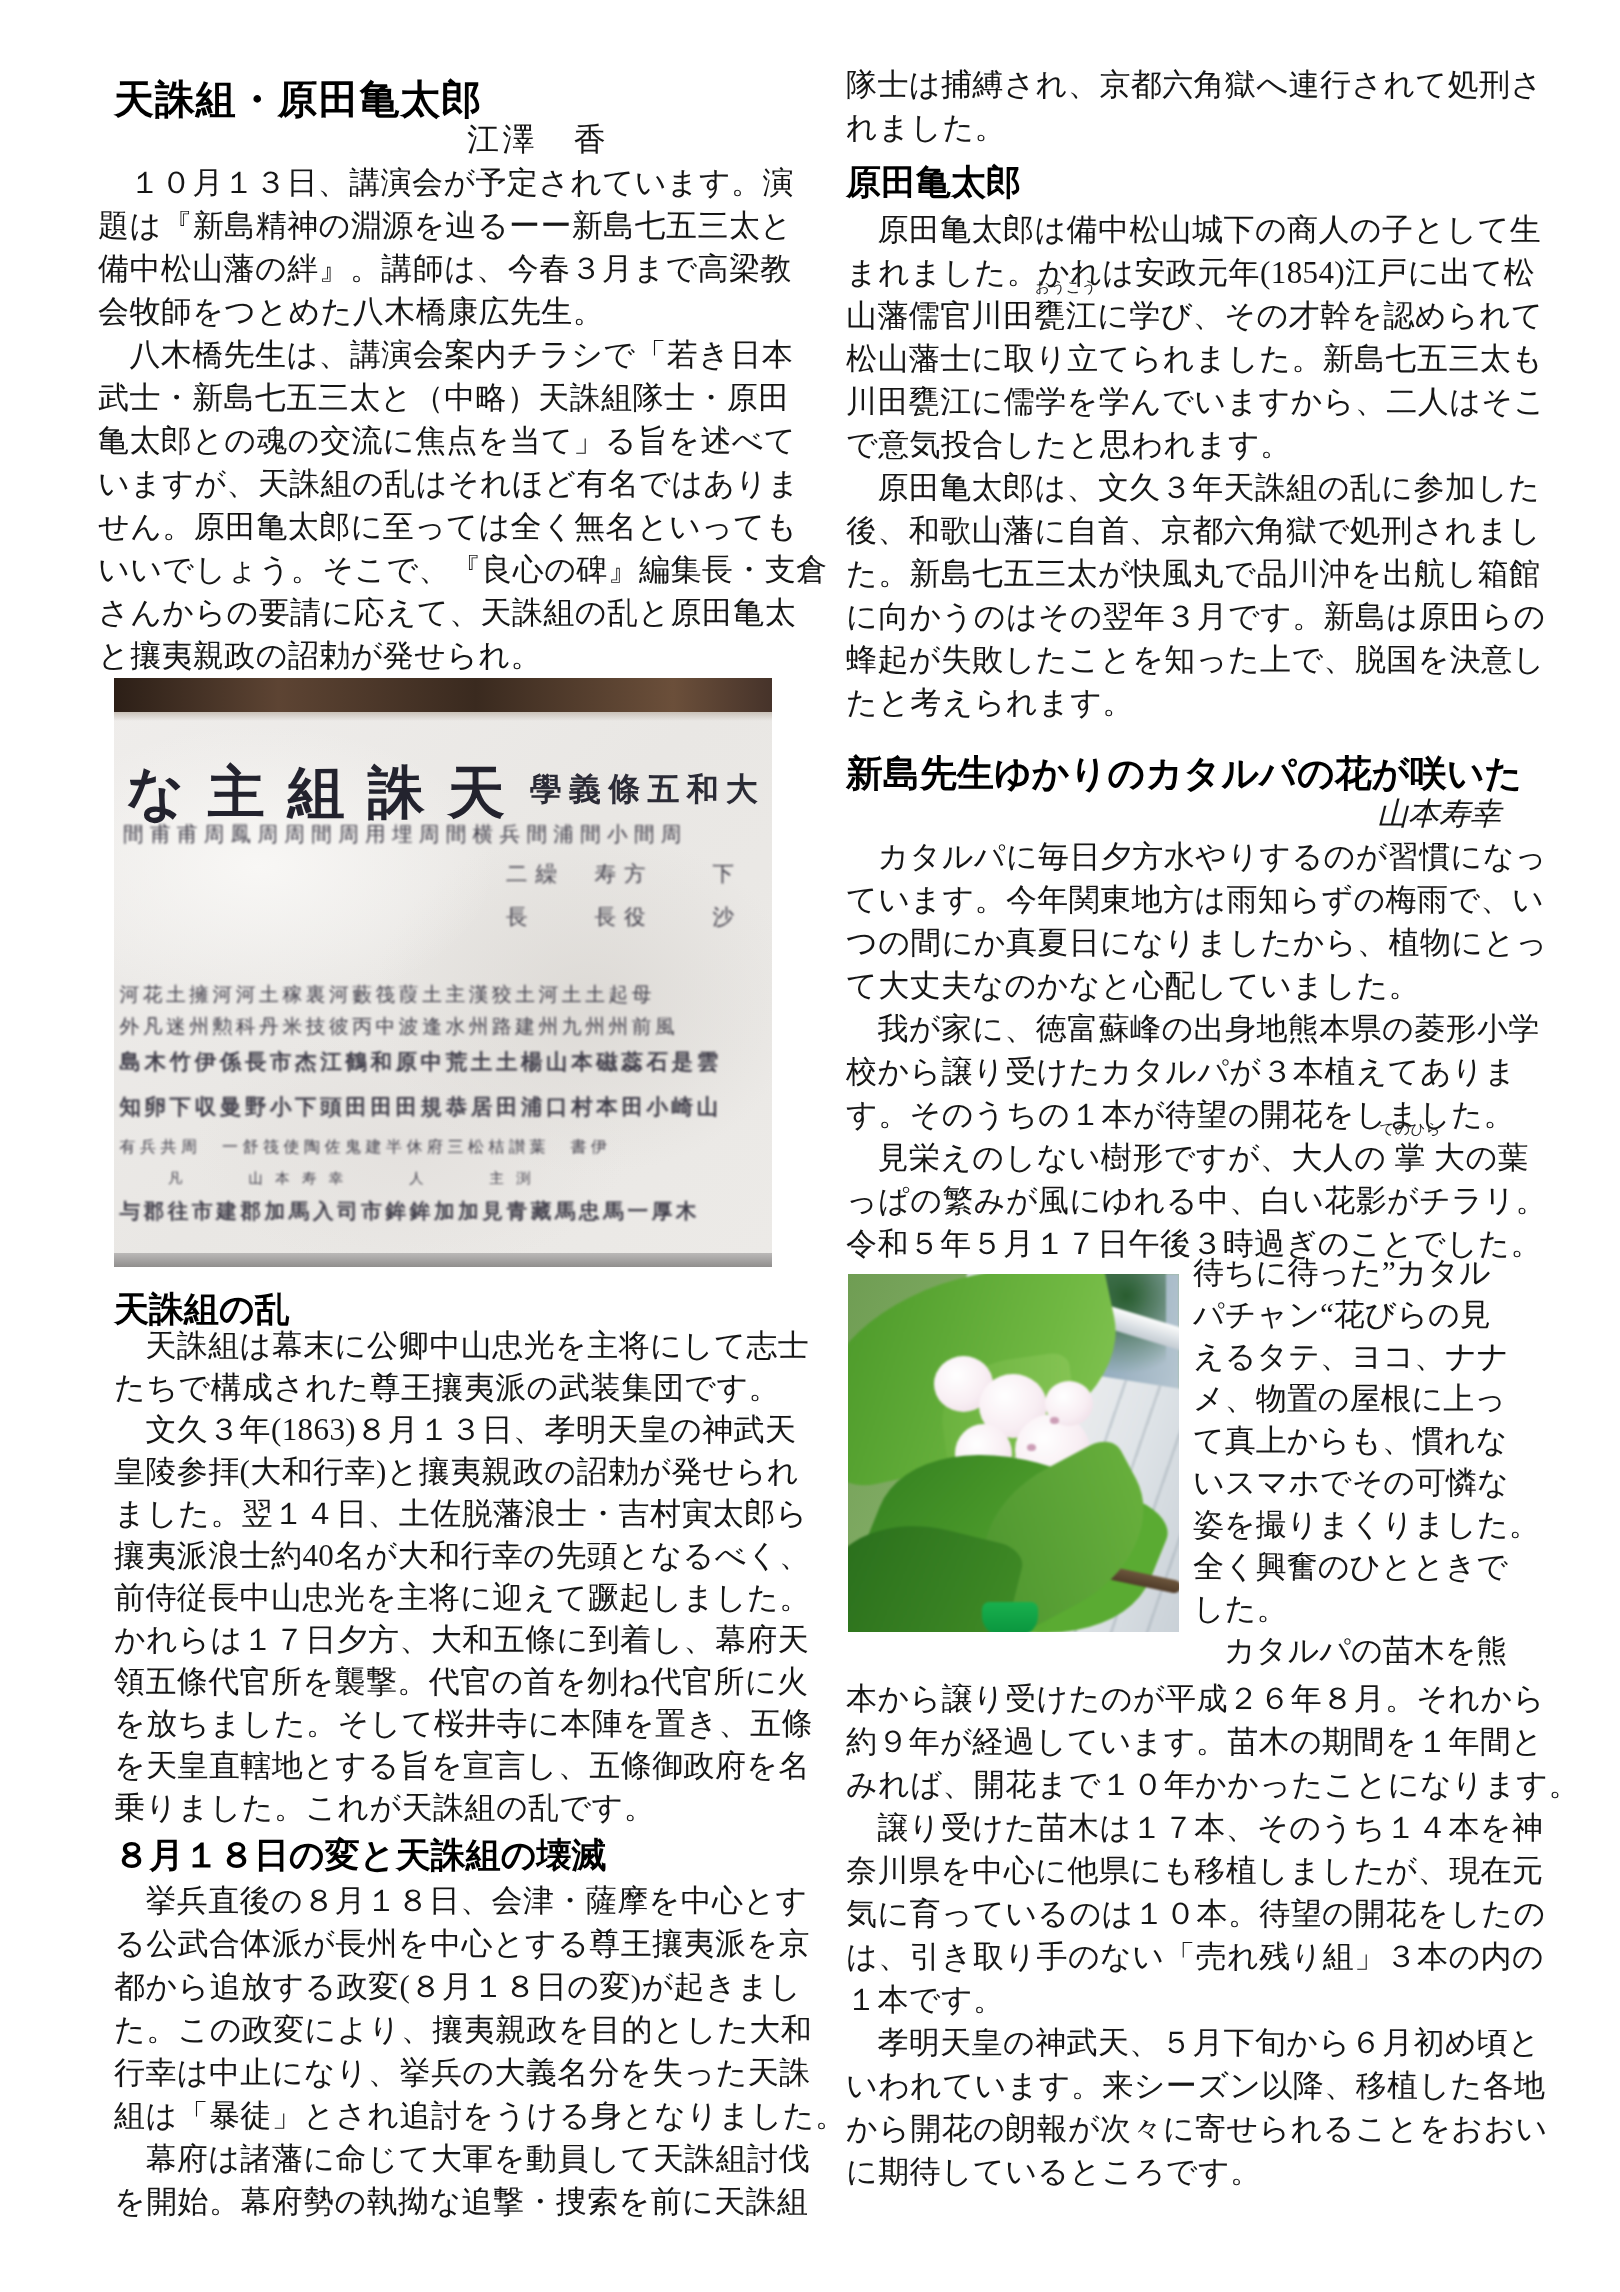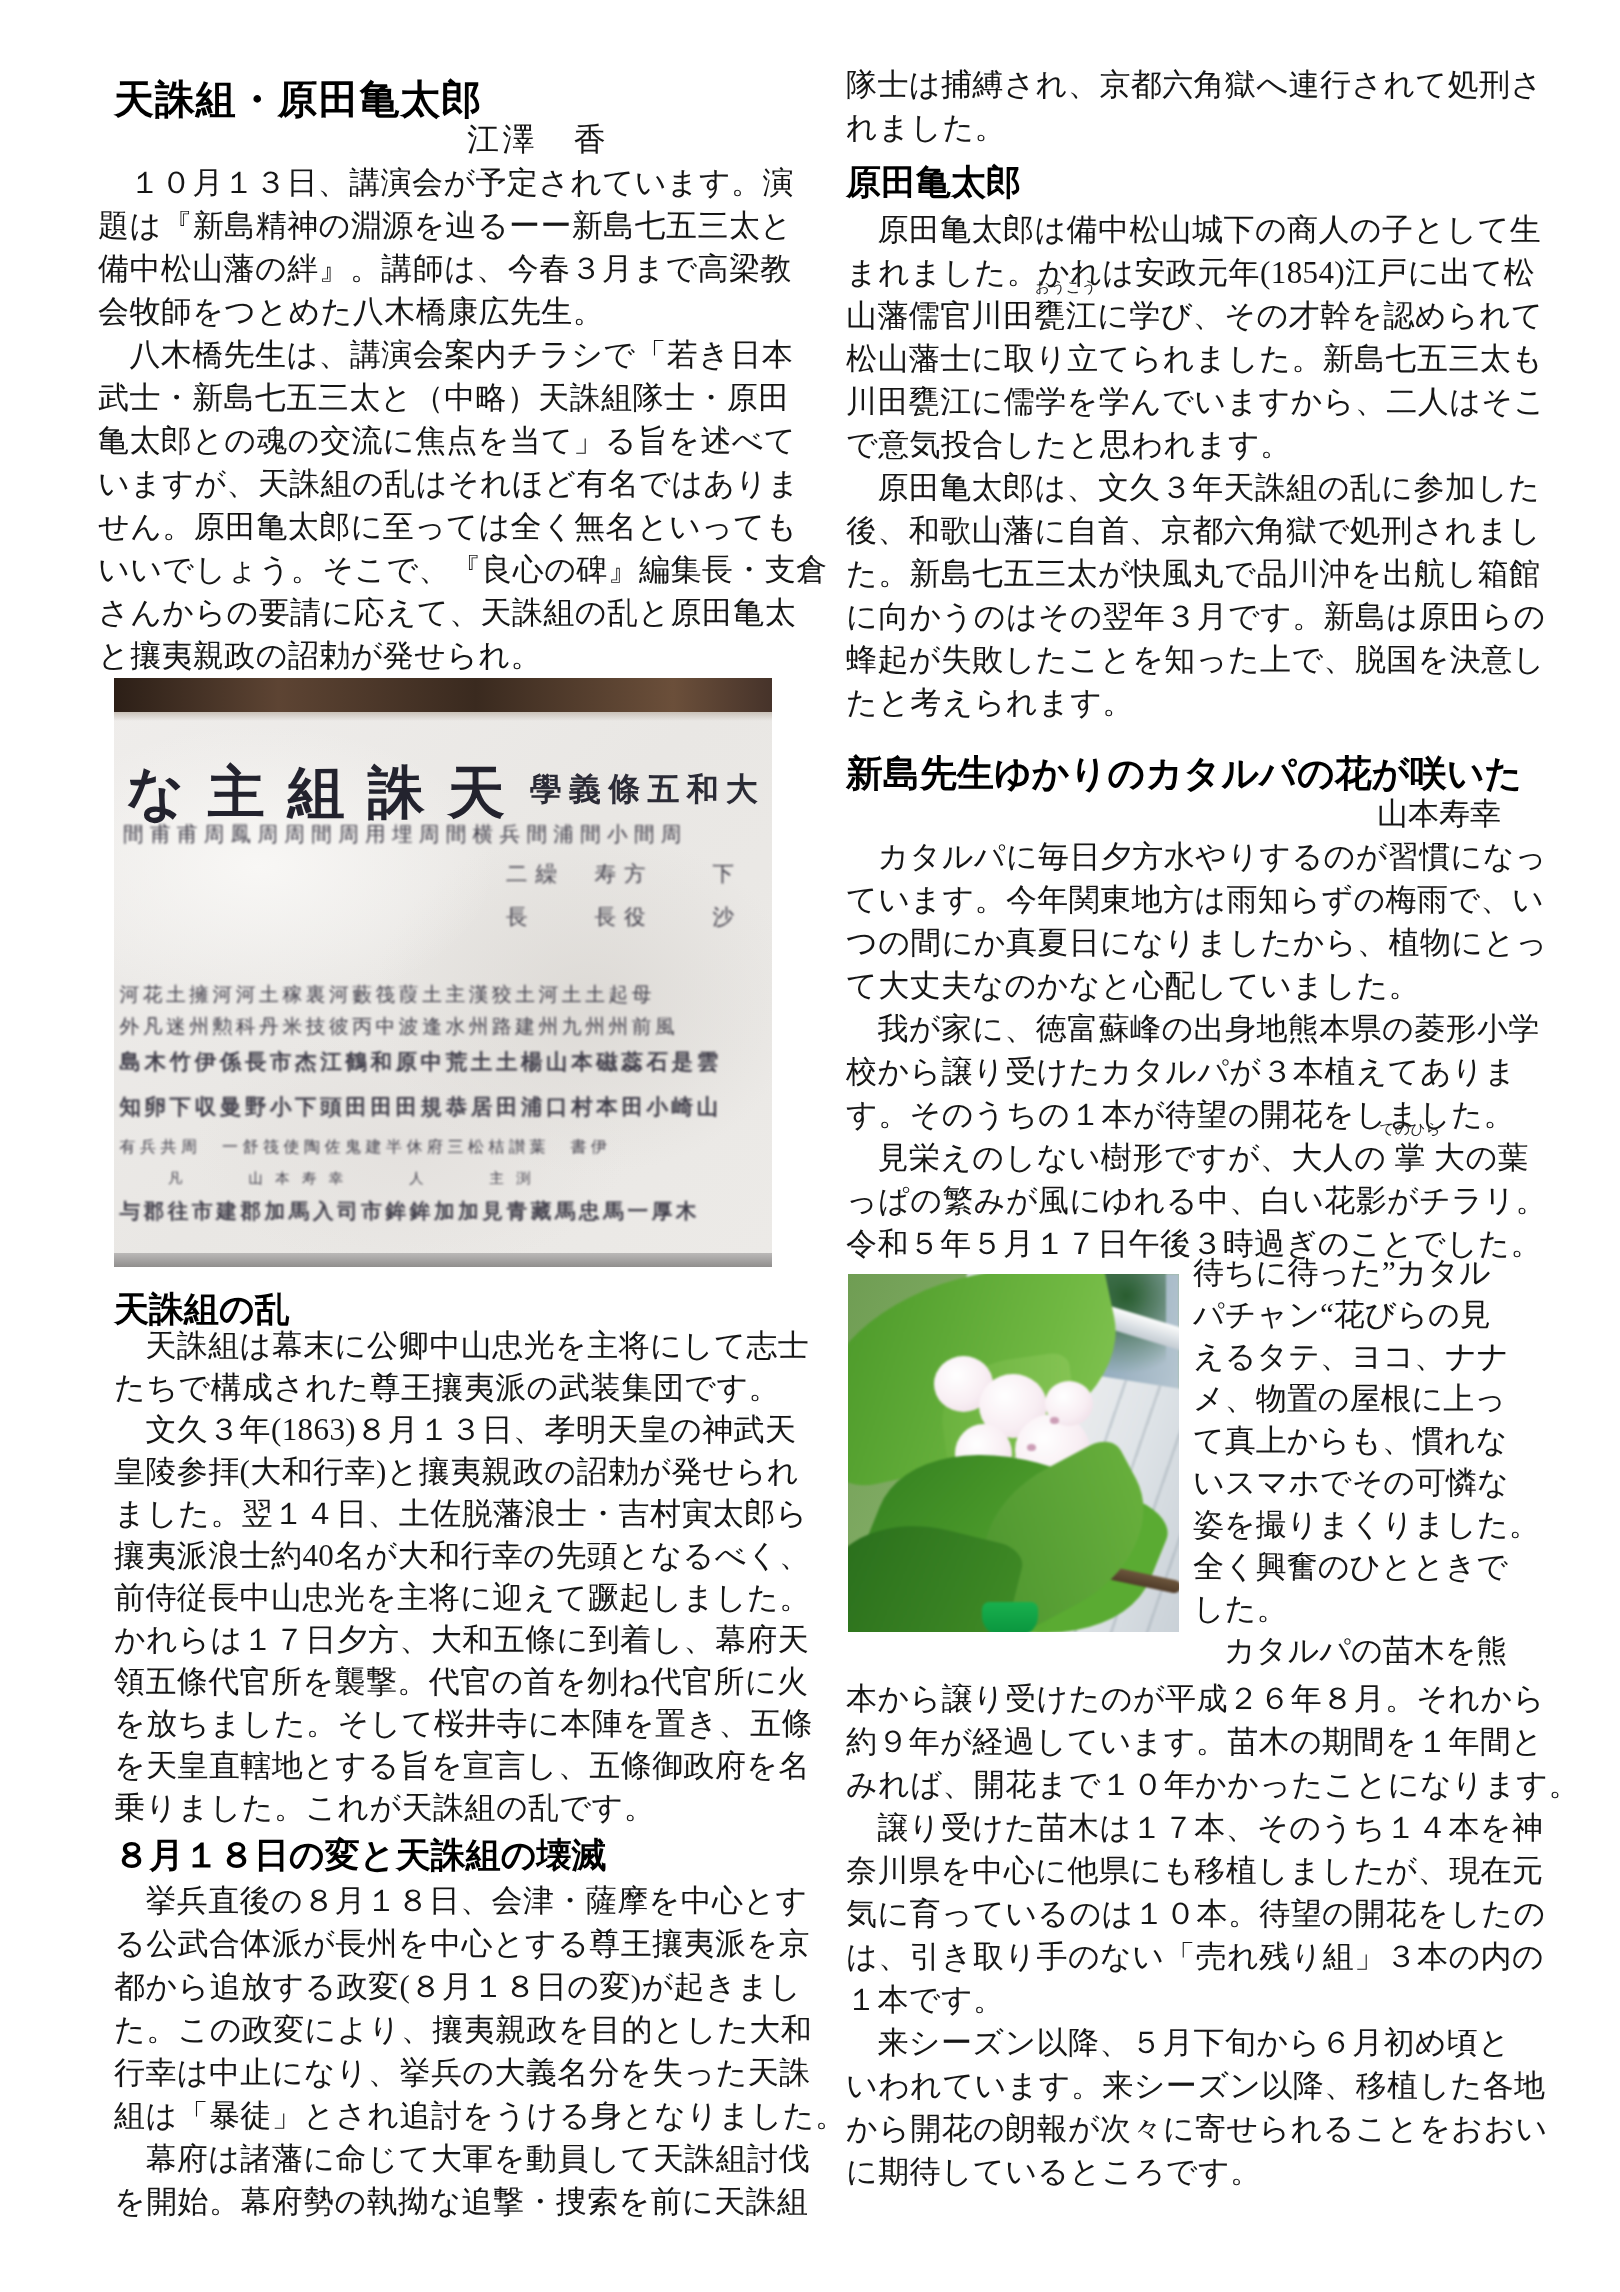--- a/index.html
+++ b/index.html
@@ -20,21 +20,21 @@
   #lc-author{left:467px;top:118px;font-size:32px;letter-spacing:3.6px;white-space:nowrap;}
   #lc-para1{left:98px;top:161px;}
   #lc-h2{left:114px;top:1286px;font-size:35px;}
   #lc-para2{left:114px;top:1325px;}
   #lc-h3{left:114px;top:1832px;font-size:35px;}
   #lc-para3{left:114px;top:1879px;}
   #rc-cont{left:846px;top:63px;}
   #rc-h1{left:846px;top:159px;font-size:35px;}
   #rc-para1{left:846px;top:208px;}
   #rc-bigh{left:846px;top:749px;font-size:37px;}
-  #rc-author{left:1377px;top:793px;font-size:31px;white-space:nowrap;}
+  #rc-author{left:1377px;top:793px;font-size:31px;white-space:nowrap;font-style:italic;}
   #rc-para2{left:846px;top:835px;}
   #rc-wrap{left:1193px;top:1252px;}
   #rc-para3{left:846px;top:1677px;}
   
   .rubyw{position:relative;display:inline-block;}
   .rubyw .rt{
     position:absolute;left:50%;top:-14.3px;transform:translateX(-50%);
     font-size:15px;line-height:15px;letter-spacing:0;color:#222;white-space:nowrap;
   }
   
@@ -266,20 +266,20 @@
 
   <div class="abs para" id="rc-para3">
       <div class="tline">本から譲り受けたのが平成２６年８月。それから</div>
       <div class="tline">約９年が経過しています。苗木の期間を１年間と</div>
       <div class="tline">みれば、開花まで１０年かかったことになります。</div>
       <div class="tline">　譲り受けた苗木は１７本、そのうち１４本を神</div>
       <div class="tline">奈川県を中心に他県にも移植しましたが、現在元</div>
       <div class="tline">気に育っているのは１０本。待望の開花をしたの</div>
       <div class="tline">は、引き取り手のない「売れ残り組」３本の内の</div>
       <div class="tline">１本です。</div>
-      <div class="tline">　来シーズン以降、５月下旬から６月初め頃と</div>
+      <div class="tline">　孝明天皇の神武天、５月下旬から６月初め頃と</div>
       <div class="tline">いわれています。来シーズン以降、移植した各地</div>
       <div class="tline">から開花の朗報が次々に寄せられることをおおい</div>
       <div class="tline">に期待しているところです。</div>
     </div>
 
 </div>
 
 
 </body></html>

